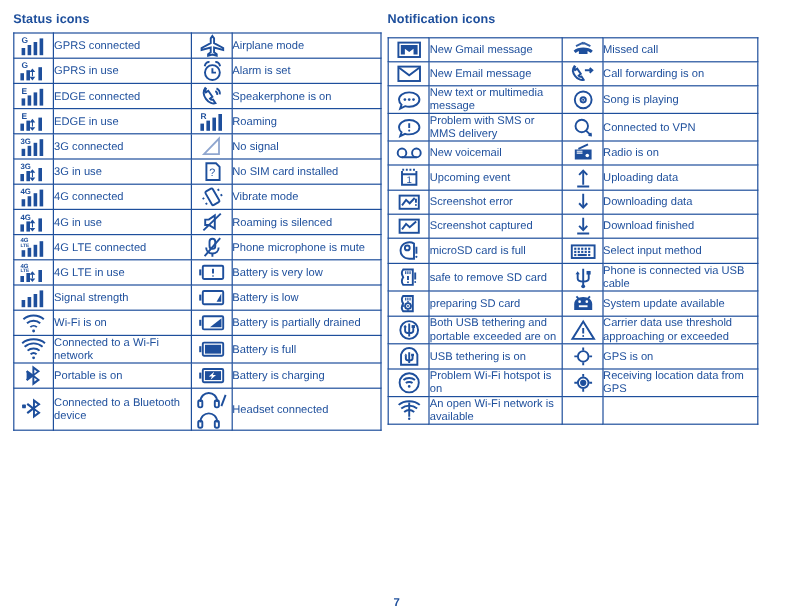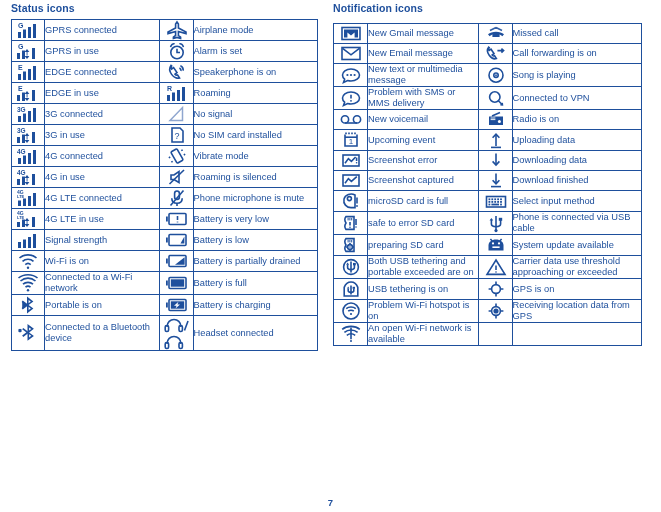--- a/index.html
+++ b/index.html
@@ -7,28 +7,28 @@
     width:661px;height:512px;
     background:#ffffff;
     font-family:"Liberation Sans", sans-serif;
     color:#1e4f9c;
     overflow:hidden;
   }
   .page{position:relative;width:661px;height:512px;}
 
   .panel{position:absolute;top:0;}
   .panel.left{left:0;width:330px;}
-  .panel.right{left:322px;width:331px;}
+  .panel.right{left:312px;width:331px;}
 
   .panel-title{
     font-size:10.5px;
     font-weight:bold;
     color:#1e4f9c;
     letter-spacing:0.1px;
-    margin:2px 0 0 11px;
+    margin:10px 0 0 11px;
     line-height:13px;
   }
 
   table.icontable{
     border-collapse:collapse;
     table-layout:fixed;
     margin-top:4px;
     margin-left:11px;
     border:1.3px solid #1e4f9c;
   }
@@ -621,21 +621,21 @@
               <rect x="8.6" y="5" width="1" height="2.4"></rect>
                   <rect x="10.4" y="5" width="1" height="2.4"></rect>
               <rect x="12.2" y="5" width="1" height="2.4"></rect>
             </g>
             <line x1="11" y1="9" x2="11" y2="12.4" class="nofill" stroke-width="1.3"></line>
             <circle cx="11" cy="14.2" r="0.8" class="solid"></circle>
             <line x1="17" y1="6" x2="17" y2="12" class="nofill" stroke-width="1.3"></line>
             <circle cx="17" cy="14" r="0.8" class="solid"></circle>
           </svg>
         </td>
-        <td class="txt">safe to error SD card</td>
+        <td class="txt">safe to remove SD card</td>
         <td class="ico">
           <svg width="24" height="20" viewBox="0 0 24 20">
             <line x1="12" y1="3" x2="12" y2="17.4" class="nofill" stroke-width="1.8"></line>
             <circle cx="12" cy="17.6" r="1.6" class="solid"></circle>
             <path class="nofill" d="M7.4 6.4 L7.4 11 C7.4 12.8 9.4 13.6 12 13.6 C14.6 13.6 16.6 12.8 16.6 11 L16.6 6.4" stroke-width="1.6"></path>
             <path class="solid" d="M7.4 5 L5.6 7.6 L9.2 7.6 Z"></path>
             <rect x="14.8" y="4.8" width="3.4" height="3" class="solid"></rect>
           </svg>
         </td>
         <td class="txt">Phone is connected via USB cable</td>

